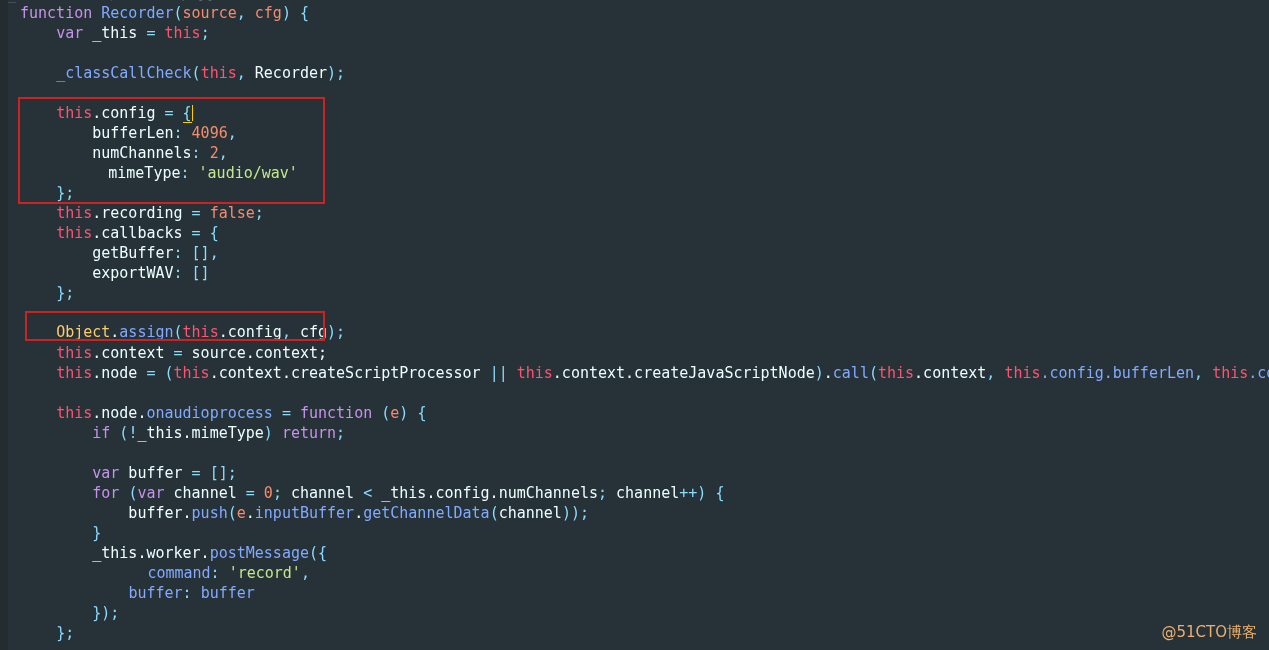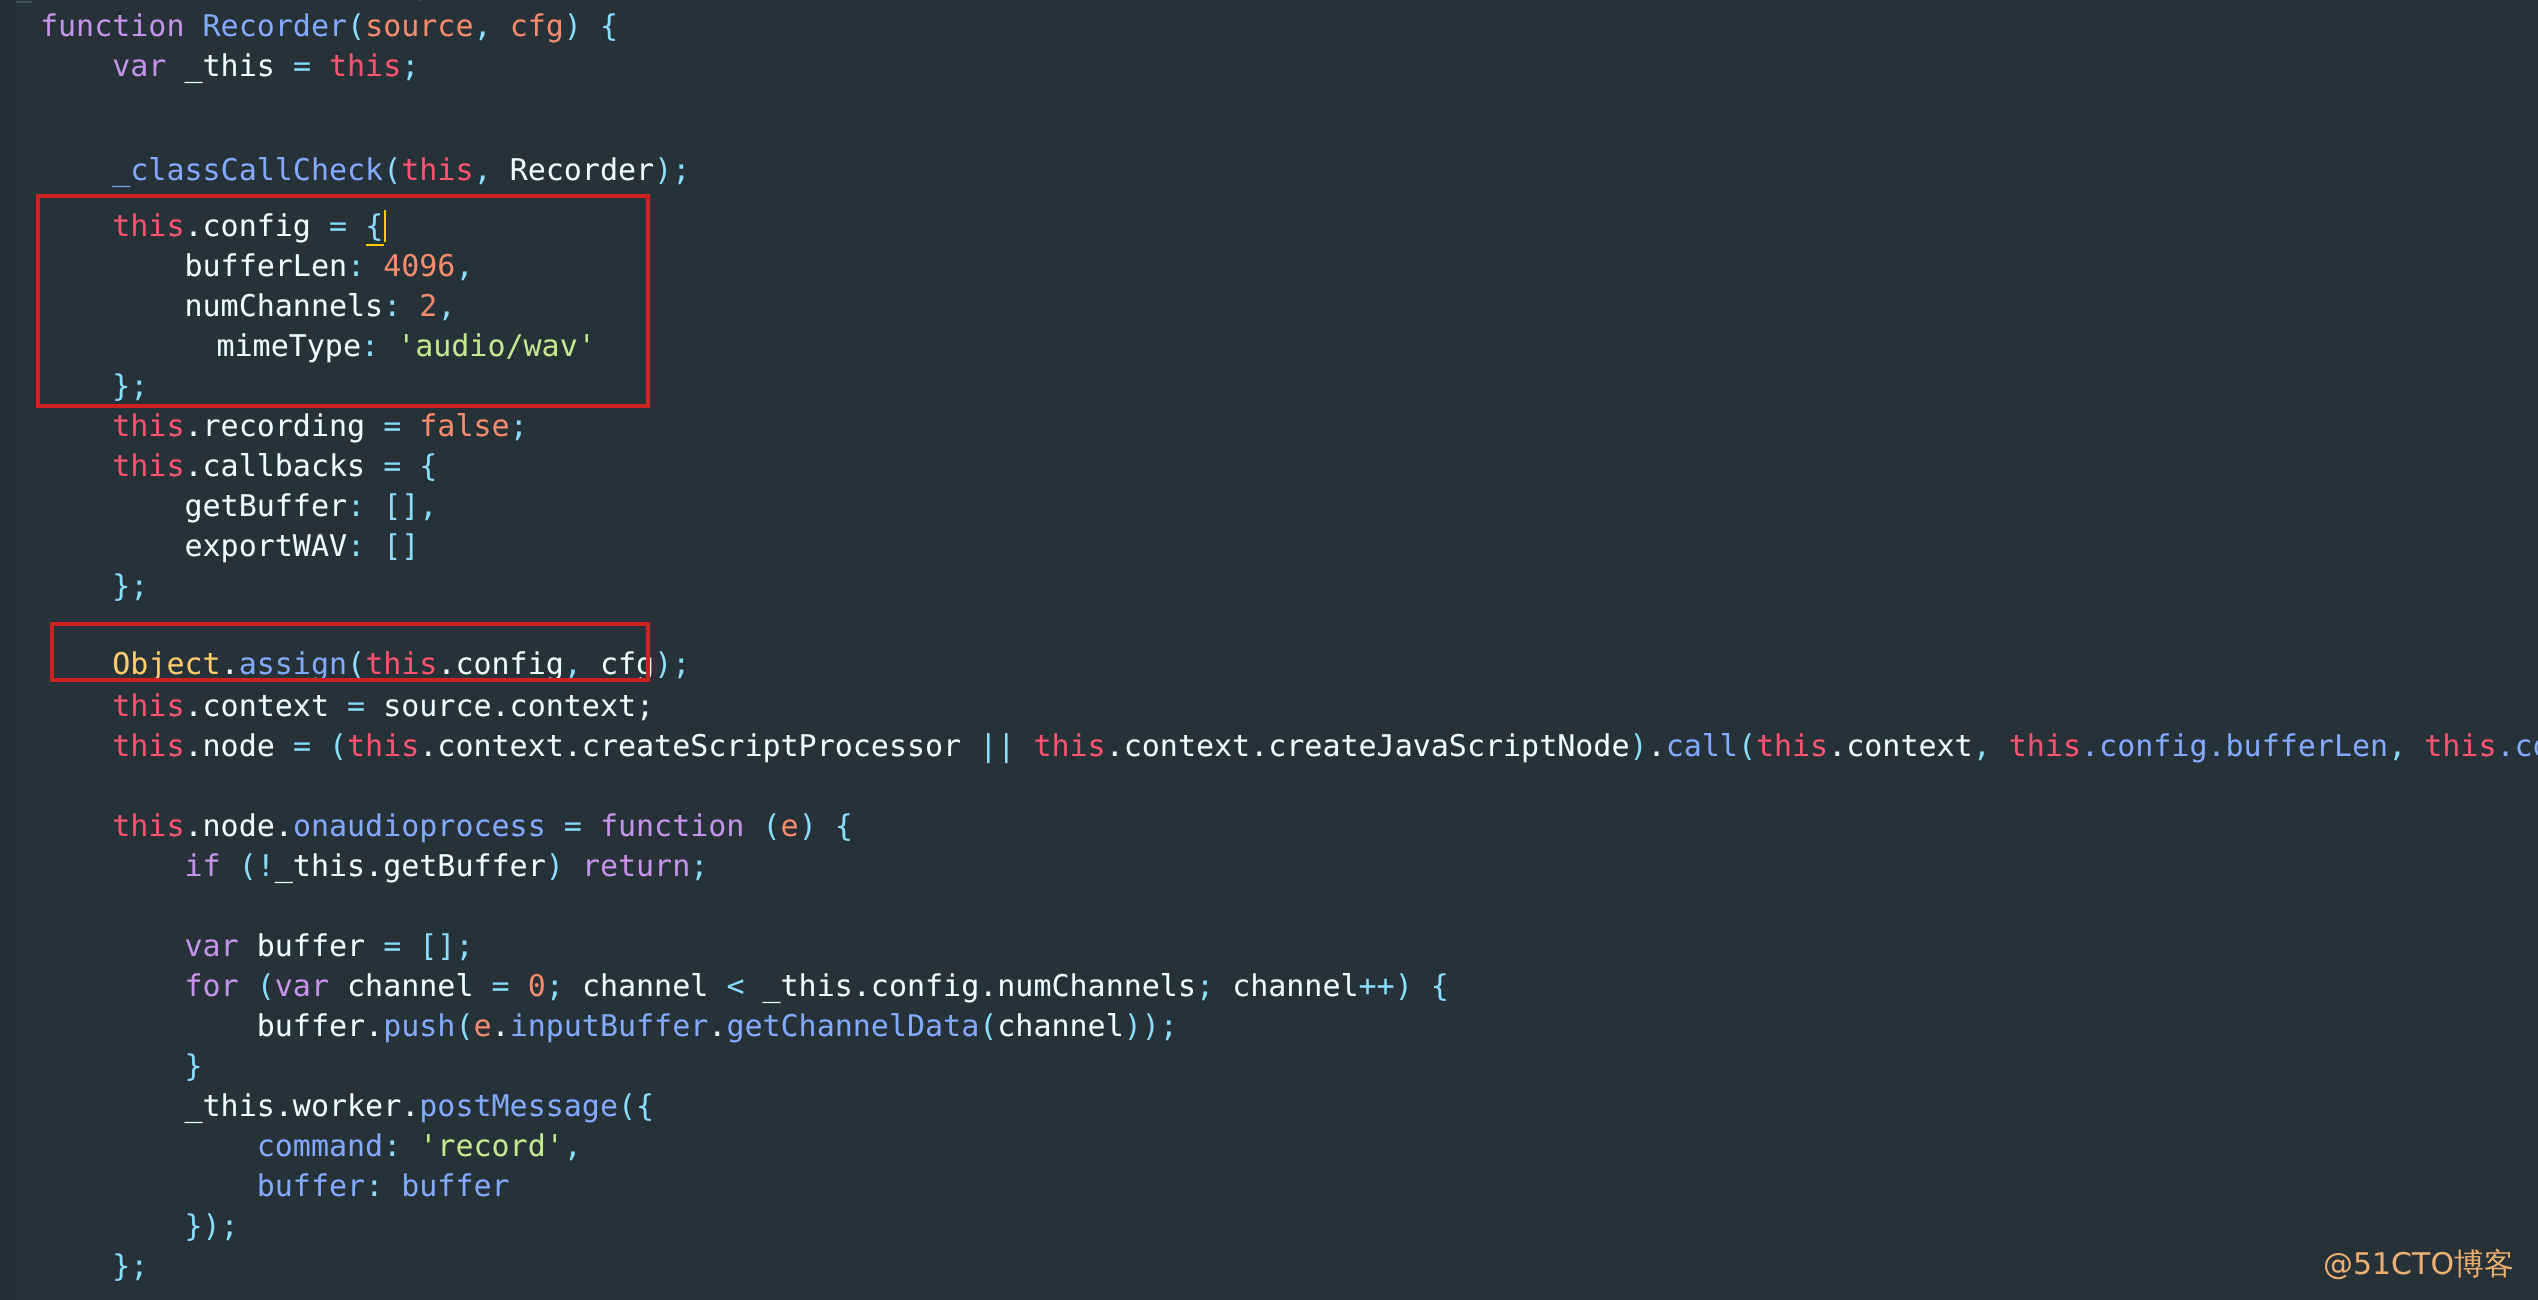--- a/index.html
+++ b/index.html
@@ -113,46 +113,46 @@
 <div id="editor" style="background: rgb(38, 50, 56);">
 
   <div id="gutter-strip" style="background: rgb(34, 44, 49);"></div>
 
   <div id="top-clipped" style="color: rgb(138, 154, 163); padding-left: 8px;">_createClass(Recorder, [{</div>
 
   <div id="code-surface">
       <div class="code-line" style="top: 3px; padding-left: 8px;"><span class="t-kw">function</span><span class="t-plain"> </span><span class="t-fn">Recorder</span><span class="t-punc">(</span><span class="t-param">source</span><span class="t-punc">, </span><span class="t-param">cfg</span><span class="t-punc">) </span><span class="t-punc">{</span></div>
       <div class="code-line" style="top: 23px; padding-left: 8px;"><span class="t-plain">    </span><span class="t-kw">var</span><span class="t-plain"> _this </span><span class="t-op">=</span><span class="t-plain"> </span><span class="t-this">this</span><span class="t-punc">;</span></div>
       <div class="code-line" style="top: 43px; padding-left: 8px;"></div>
-      <div class="code-line" style="top: 63px; padding-left: 8px; margin-top: 12px;"><span class="t-plain">    </span><span class="t-fn">_classCallCheck</span><span class="t-punc">(</span><span class="t-this">this</span><span class="t-punc">, </span><span class="t-plain">Recorder</span><span class="t-punc">);</span></div>
+      <div class="code-line" style="top: 63px; padding-left: 8px;"><span class="t-plain">    </span><span class="t-fn">_classCallCheck</span><span class="t-punc">(</span><span class="t-this">this</span><span class="t-punc">, </span><span class="t-plain">Recorder</span><span class="t-punc">);</span></div>
       <div class="code-line" style="top: 83px; padding-left: 8px;"></div>
       <div class="code-line" style="top: 103px; padding-left: 8px;"><span class="t-plain">    </span><span class="t-this">this</span><span class="t-plain">.config </span><span class="t-op">=</span><span class="t-plain"> </span><span class="t-punc brace-match">{</span><span class="caret" style="background: rgb(255, 204, 0);"></span></div>
       <div class="code-line" style="top: 123px; padding-left: 8px;"><span class="t-plain">        bufferLen</span><span class="t-punc">: </span><span class="t-num">4096</span><span class="t-punc">,</span></div>
       <div class="code-line" style="top: 143px; padding-left: 8px;"><span class="t-plain">        numChannels</span><span class="t-punc">: </span><span class="t-num">2</span><span class="t-punc">,</span></div>
       <div class="code-line" style="top: 163px; padding-left: 24px;"><span class="t-plain">        mimeType</span><span class="t-punc">: </span><span class="t-str">'audio/wav'</span></div>
       <div class="code-line" style="top: 183px; padding-left: 8px;"><span class="t-plain">    </span><span class="t-punc brace-match">}</span><span class="t-punc">;</span></div>
       <div class="code-line" style="top: 203px; padding-left: 8px;"><span class="t-plain">    </span><span class="t-this">this</span><span class="t-plain">.recording </span><span class="t-op">=</span><span class="t-plain"> </span><span class="t-param">false</span><span class="t-punc">;</span></div>
       <div class="code-line" style="top: 223px; padding-left: 8px;"><span class="t-plain">    </span><span class="t-this">this</span><span class="t-plain">.callbacks </span><span class="t-op">=</span><span class="t-plain"> </span><span class="t-punc">{</span></div>
       <div class="code-line" style="top: 243px; padding-left: 8px;"><span class="t-plain">        getBuffer</span><span class="t-punc">: </span><span class="t-punc">[]</span><span class="t-punc">,</span></div>
       <div class="code-line" style="top: 263px; padding-left: 8px;"><span class="t-plain">        exportWAV</span><span class="t-punc">: </span><span class="t-punc">[]</span></div>
       <div class="code-line" style="top: 283px; padding-left: 8px;"><span class="t-plain">    </span><span class="t-punc">};</span></div>
       <div class="code-line" style="top: 303px; padding-left: 8px;"></div>
       <div class="code-line" style="top: 322px; padding-left: 8px;"><span class="t-plain">    </span><span class="t-obj">Object</span><span class="t-plain">.</span><span class="t-fn">assign</span><span class="t-punc">(</span><span class="t-this">this</span><span class="t-plain">.config</span><span class="t-punc">, </span><span class="t-plain">cfg</span><span class="t-punc">);</span></div>
       <div class="code-line" style="top: 343px; padding-left: 8px;"><span class="t-plain">    </span><span class="t-this">this</span><span class="t-plain">.context </span><span class="t-op">=</span><span class="t-plain"> source.context;</span></div>
       <div class="code-line" style="top: 363px; padding-left: 8px;"><span class="t-plain">    </span><span class="t-this">this</span><span class="t-plain">.node </span><span class="t-op">=</span><span class="t-plain"> </span><span class="t-punc">(</span><span class="t-this">this</span><span class="t-plain">.context.createScriptProcessor </span><span class="t-op">||</span><span class="t-plain"> </span><span class="t-this">this</span><span class="t-plain">.context.createJavaScriptNode</span><span class="t-punc">)</span><span class="t-plain">.</span><span class="t-fn">call</span><span class="t-punc">(</span><span class="t-this">this</span><span class="t-plain">.context</span><span class="t-punc">, </span><span class="t-this">this</span><span class="t-fn">.config.bufferLen</span><span class="t-punc">, </span><span class="t-this">this</span><span class="t-fn">.config.numChannels</span></div>
       <div class="code-line" style="top: 383px; padding-left: 8px;"></div>
       <div class="code-line" style="top: 403px; padding-left: 8px;"><span class="t-plain">    </span><span class="t-this">this</span><span class="t-plain">.node.</span><span class="t-fn">onaudioprocess</span><span class="t-plain"> </span><span class="t-op">=</span><span class="t-plain"> </span><span class="t-kw">function</span><span class="t-plain"> </span><span class="t-punc">(</span><span class="t-param">e</span><span class="t-punc">) </span><span class="t-punc">{</span></div>
-      <div class="code-line" style="top: 423px; padding-left: 8px;"><span class="t-plain">        </span><span class="t-kw">if</span><span class="t-plain"> </span><span class="t-punc">(</span><span class="t-op">!</span><span class="t-plain">_this.getBuffer</span><span class="t-punc">) </span><span class="t-kw">return</span><span class="t-punc">;</span></div>
+      <div class="code-line" style="top: 423px; padding-left: 8px;"><span class="t-plain">        </span><span class="t-kw">if</span><span class="t-plain"> </span><span class="t-punc">(</span><span class="t-op">!</span><span class="t-plain">_this.mimeType</span><span class="t-punc">) </span><span class="t-kw">return</span><span class="t-punc">;</span></div>
       <div class="code-line" style="top: 443px; padding-left: 8px;"></div>
       <div class="code-line" style="top: 463px; padding-left: 8px;"><span class="t-plain">        </span><span class="t-kw">var</span><span class="t-plain"> buffer </span><span class="t-op">=</span><span class="t-plain"> </span><span class="t-punc">[];</span></div>
       <div class="code-line" style="top: 483px; padding-left: 8px;"><span class="t-plain">        </span><span class="t-kw">for</span><span class="t-plain"> </span><span class="t-punc">(</span><span class="t-kw">var</span><span class="t-plain"> channel </span><span class="t-op">=</span><span class="t-plain"> </span><span class="t-num">0</span><span class="t-punc">; </span><span class="t-plain">channel </span><span class="t-op">&lt;</span><span class="t-plain"> _this.config.numChannels</span><span class="t-punc">; </span><span class="t-plain">channel</span><span class="t-op">++</span><span class="t-punc">) </span><span class="t-punc">{</span></div>
       <div class="code-line" style="top: 503px; padding-left: 8px;"><span class="t-plain">            buffer.</span><span class="t-fn">push</span><span class="t-punc">(</span><span class="t-param">e</span><span class="t-plain">.</span><span class="t-fn">inputBuffer</span><span class="t-plain">.</span><span class="t-fn">getChannelData</span><span class="t-punc">(</span><span class="t-plain">channel</span><span class="t-punc">));</span></div>
       <div class="code-line" style="top: 523px; padding-left: 8px;"><span class="t-plain">        </span><span class="t-punc">}</span></div>
       <div class="code-line" style="top: 543px; padding-left: 8px;"><span class="t-plain">        _this.worker.</span><span class="t-fn">postMessage</span><span class="t-punc">({</span></div>
-      <div class="code-line" style="top: 563px; padding-left: 8px;"><span class="t-plain">            </span><span class="t-fn">command</span><span class="t-punc">: </span><span class="t-str">'record'</span><span class="t-punc">,</span></div>
+      <div class="code-line" style="top: 563px; padding-left: 8px; margin-left: 19px;"><span class="t-plain">            </span><span class="t-fn">command</span><span class="t-punc">: </span><span class="t-str">'record'</span><span class="t-punc">,</span></div>
       <div class="code-line" style="top: 583px; padding-left: 8px;"><span class="t-plain">            </span><span class="t-fn">buffer</span><span class="t-punc">: </span><span class="t-fn">buffer</span></div>
       <div class="code-line" style="top: 603px; padding-left: 8px;"><span class="t-plain">        </span><span class="t-punc">});</span></div>
       <div class="code-line" style="top: 623px; padding-left: 8px;"><span class="t-plain">    </span><span class="t-punc">};</span></div>
     </div>
 
   <div id="annotation-layer">
       <div class="hl-box" style="left: 18px; top: 97px; width: 307px; height: 107px; border-color: rgb(204, 34, 34);"></div>
       <div class="hl-box" style="left: 25px; top: 311px; width: 300px; height: 30px; border-color: rgb(204, 34, 34);"></div>
     </div>
 

